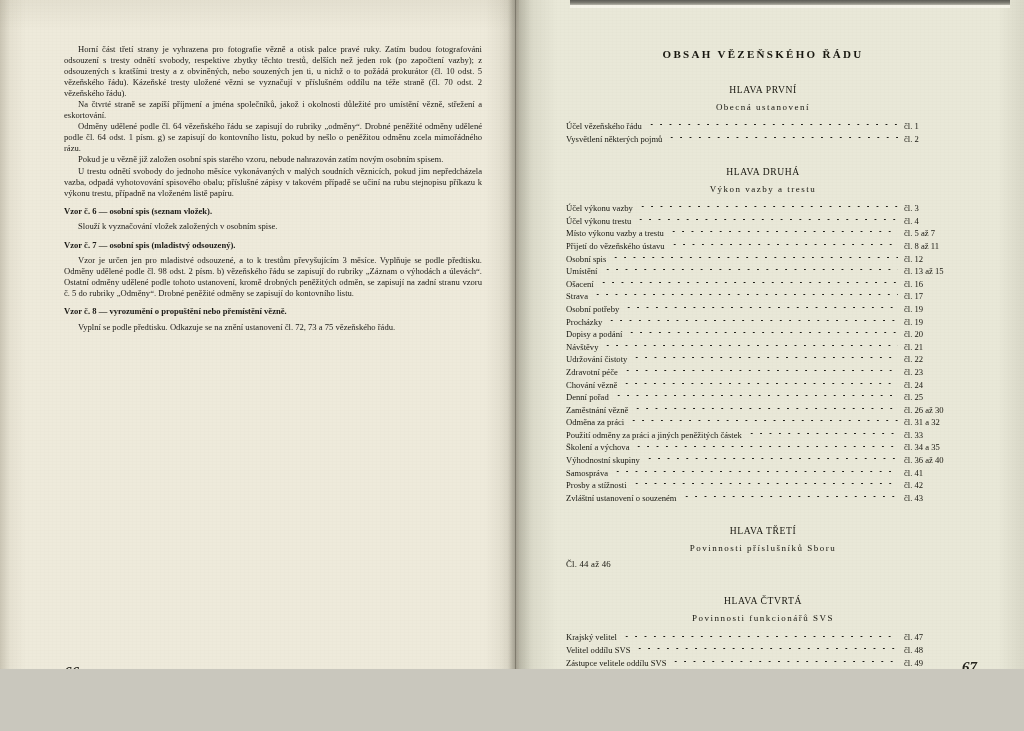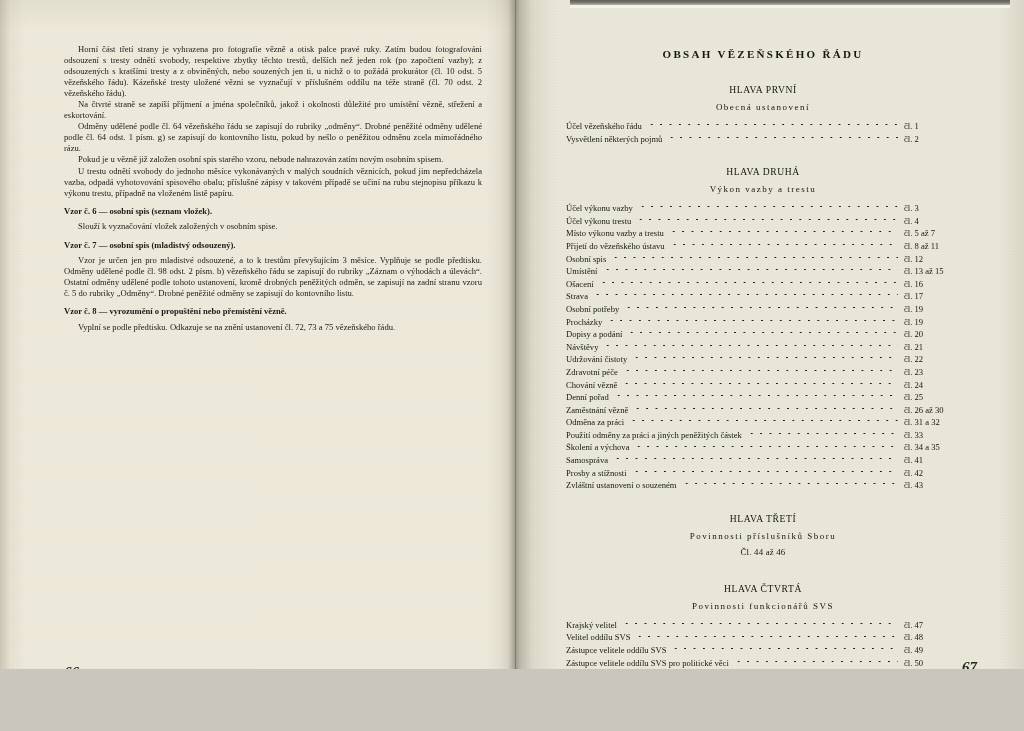--- a/index.html
+++ b/index.html
@@ -84,21 +84,21 @@
   }
   .chapter{
     text-align:center;font-size:9.6px;margin:0;
     letter-spacing:.6px;
   }
   .chapter-sub{
     text-align:center;font-size:9px;margin:7px 0 8px 0;
     letter-spacing:1.5px;
   }
   .chapter-art{
-    text-align:center;font-size:8.8px;margin:-2px 0 0 0;
+    font-size:8.8px;margin:-2px 0 0 0;
     letter-spacing:.2px;
   }
   .sect-gap-lg{height:26px;}
   .sect-gap-md{height:21px;}
   .toc-list{margin:0;padding:0;list-style:none;font-size:8.6px;}
   .toc-row{
     display:flex;align-items:baseline;
     line-height:12.6px;white-space:nowrap;
   }
   .toc-label{flex:0 0 auto;padding-right:5px;}
@@ -262,20 +262,25 @@
             <span class="toc-label">Použití odměny za práci a jiných peněžitých částek</span>
             <span class="toc-dots"></span>
             <span class="toc-art">čl. 33</span>
           </li>
           <li class="toc-row">
             <span class="toc-label">Školení a výchova</span>
             <span class="toc-dots"></span>
             <span class="toc-art">čl. 34 a  35</span>
           </li>
           <li class="toc-row">
+            <span class="toc-label">Výhodnostní skupiny</span>
+            <span class="toc-dots"></span>
+            <span class="toc-art">čl. 36 až 40</span>
+          </li>
+          <li class="toc-row">
             <span class="toc-label">Samospráva</span>
             <span class="toc-dots"></span>
             <span class="toc-art">čl. 41</span>
           </li>
           <li class="toc-row">
             <span class="toc-label">Prosby a stížnosti</span>
             <span class="toc-dots"></span>
             <span class="toc-art">čl. 42</span>
           </li>
           <li class="toc-row">

